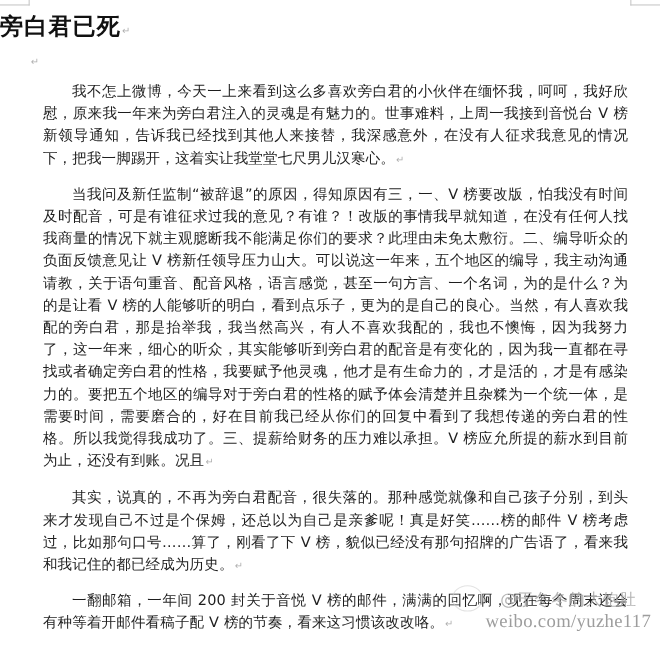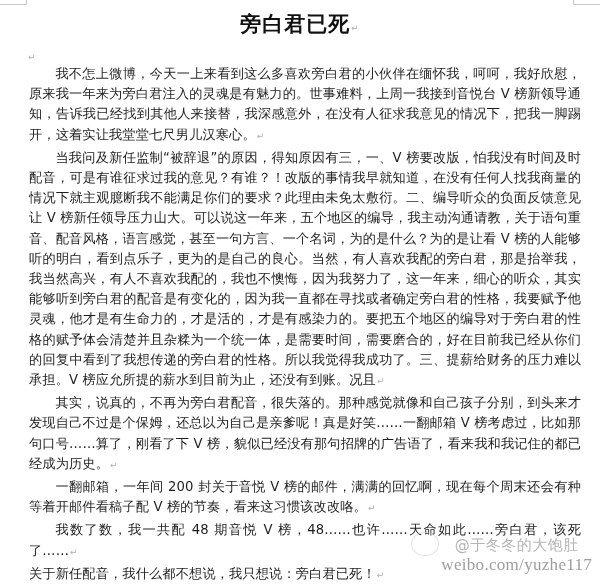--- a/index.html
+++ b/index.html
@@ -2,27 +2,27 @@
 <html><head>
 <meta charset="utf-8">
 <style>
   html, body { margin: 0; padding: 0; background: #ffffff; }
   body { width: 600px; height: 587px; position: relative; overflow: hidden;
          font-family: "DejaVu Sans", sans-serif; color: #1a1a1a; }
   .page { position: absolute; left: 0; top: 0; width: 600px; height: 587px; background: #fff; }
   .corner { position: absolute; border-color: #c8c8c8; border-style: solid; width: 26px; height: 4px; }
   .corner.tl { left: 0; top: 0; border-width: 0 1px 1px 0; }
   .corner.tr { right: 0; top: 0; border-width: 0 0 1px 1px; }
-  .title { position: absolute; left: 0; top: 10px; width: 600px; text-align: center;
+  .title { position: absolute; left: 0; top: 10px; width: 600px; 
            font-size: 21px; font-weight: bold; letter-spacing: 1px; color: #111; }
   .mark { color: #b0b0b0; font-size: 9px; font-weight: normal; margin-left: 1px; }
   .empty-mark { position: absolute; left: 28px; top: 52px; color: #b0b0b0; font-size: 9px; }
   .body-text { position: absolute; left: 27px; top: 62px; width: 556px; font-size: 13.2px;
                line-height: 20.2px; text-align: justify; letter-spacing: 0.15px; color: #1e1e1e; }
-  .para { margin: 2px; text-indent: 2em; }
+  .para { margin: 12px; text-indent: 2em; }
   .watermark { position: absolute; right: 8px; top: 536px; text-align: center; color: #9a9a9a;
                opacity: 0.85; font-family: "DejaVu Sans", sans-serif; }
   .wm-handle { font-size: 15px; letter-spacing: 0.5px; color: #a8a8a8; }
   .wm-url { font-size: 17px; letter-spacing: 0.3px; color: #8c8c8c; font-family: Liberation Serif, serif; }
   .wm-logo { position: absolute; left: -30px; top: -4px; width: 26px; height: 22px; border: 1px solid #d0d0d0;
              border-radius: 50%; opacity: 0.7; }
 </style>
 </head>
 <body>
 
@@ -32,21 +32,21 @@
 
   <div class="title">
     <span>旁白君已死</span><span class="mark">↵</span>
   </div>
 
   <div class="empty-mark">↵</div>
 
   <div class="body-text">
     <p class="para"><span>我不怎上微博，今天一上来看到这么多喜欢旁白君的小伙伴在缅怀我，呵呵，我好欣慰，原来我一年来为旁白君注入的灵魂是有魅力的。世事难料，上周一我接到音悦台 V 榜新领导通知，告诉我已经找到其他人来接替，我深感意外，在没有人征求我意见的情况下，把我一脚踢开，这着实让我堂堂七尺男儿汉寒心。</span><span class="mark">↵</span></p>
     <p class="para"><span>当我问及新任监制“被辞退”的原因，得知原因有三，一、V 榜要改版，怕我没有时间及时配音，可是有谁征求过我的意见？有谁？！改版的事情我早就知道，在没有任何人找我商量的情况下就主观臆断我不能满足你们的要求？此理由未免太敷衍。二、编导听众的负面反馈意见让 V 榜新任领导压力山大。可以说这一年来，五个地区的编导，我主动沟通请教，关于语句重音、配音风格，语言感觉，甚至一句方言、一个名词，为的是什么？为的是让看 V 榜的人能够听的明白，看到点乐子，更为的是自己的良心。当然，有人喜欢我配的旁白君，那是抬举我，我当然高兴，有人不喜欢我配的，我也不懊悔，因为我努力了，这一年来，细心的听众，其实能够听到旁白君的配音是有变化的，因为我一直都在寻找或者确定旁白君的性格，我要赋予他灵魂，他才是有生命力的，才是活的，才是有感染力的。要把五个地区的编导对于旁白君的性格的赋予体会清楚并且杂糅为一个统一体，是需要时间，需要磨合的，好在目前我已经从你们的回复中看到了我想传递的旁白君的性格。所以我觉得我成功了。三、提薪给财务的压力难以承担。V 榜应允所提的薪水到目前为止，还没有到账。况且</span><span class="mark">↵</span></p>
-    <p class="para"><span>其实，说真的，不再为旁白君配音，很失落的。那种感觉就像和自己孩子分别，到头来才发现自己不过是个保姆，还总以为自己是亲爹呢！真是好笑……一翻邮箱 V 榜考虑过，比如那句口号……算了，刚看了下 V 榜，貌似已经没有那句招牌的广告语了，看来我和我记住的都已经成为历史。</span><span class="mark">↵</span></p>
+    <p class="para"><span>其实，说真的，不再为旁白君配音，很失落的。那种感觉就像和自己孩子分别，到头来才发现自己不过是个保姆，还总以为自己是亲爹呢！真是好笑……榜的邮件 V 榜考虑过，比如那句口号……算了，刚看了下 V 榜，貌似已经没有那句招牌的广告语了，看来我和我记住的都已经成为历史。</span><span class="mark">↵</span></p>
     <p class="para"><span>一翻邮箱，一年间 200 封关于音悦 V 榜的邮件，满满的回忆啊，现在每个周末还会有种等着开邮件看稿子配 V 榜的节奏，看来这习惯该改改咯。</span><span class="mark">↵</span></p>
     <p class="para"><span>我数了数，我一共配 48 期音悦 V 榜，48……也许……天命如此……旁白君，该死了……</span><span class="mark">↵</span></p>
     <p class="para" style="text-indent:0"><span>关于新任配音，我什么都不想说，我只想说：旁白君已死！</span><span class="mark">↵</span></p>
   </div>
 
   <div class="watermark">
     <div class="wm-logo"></div>
     <div class="wm-handle">@于冬冬的大饱肚</div>
     <div class="wm-url">weibo.com/yuzhe117</div>
   </div>

